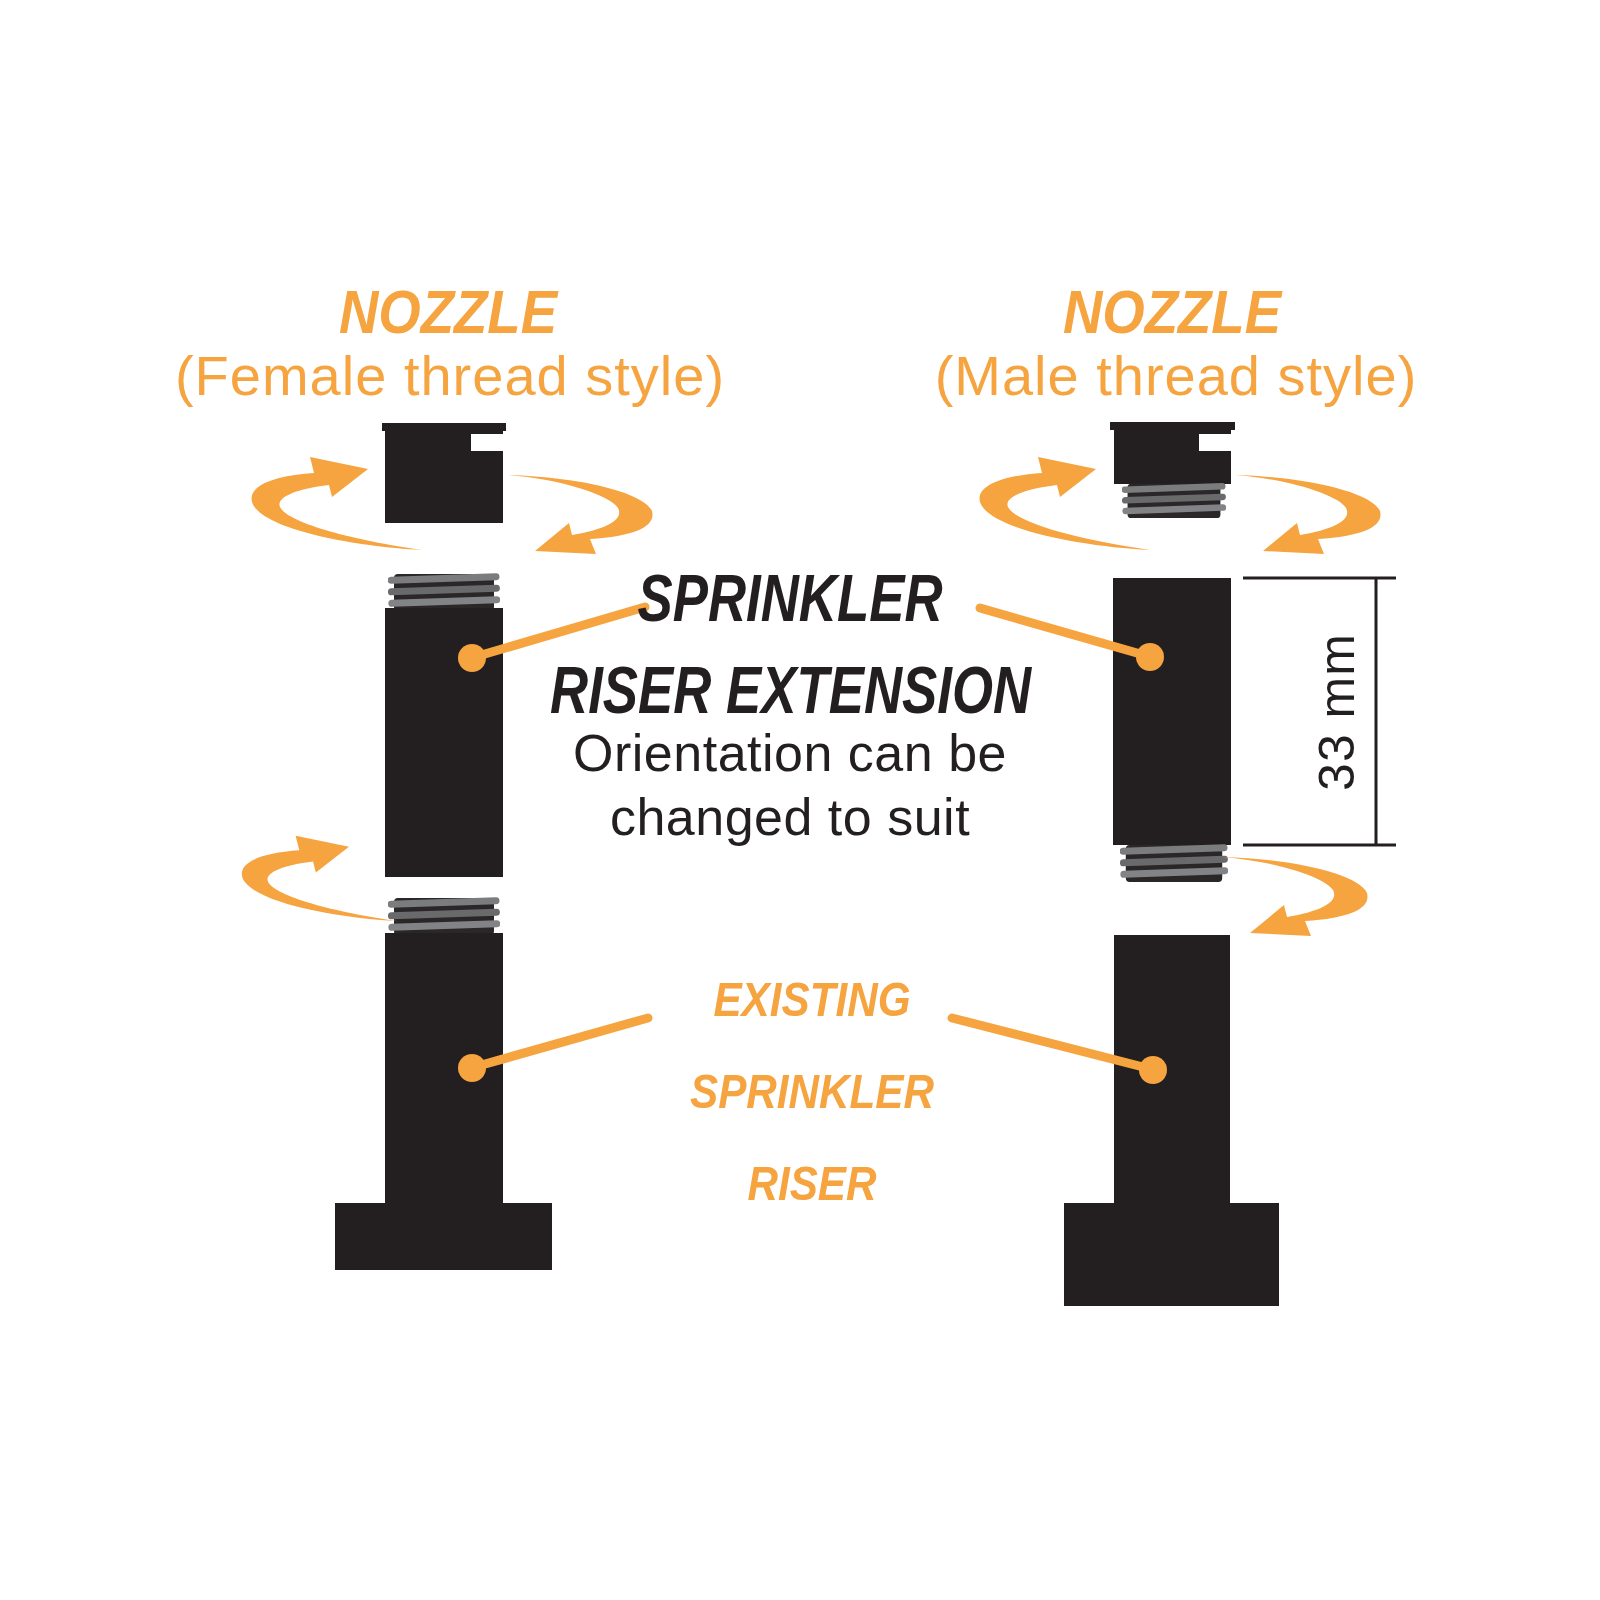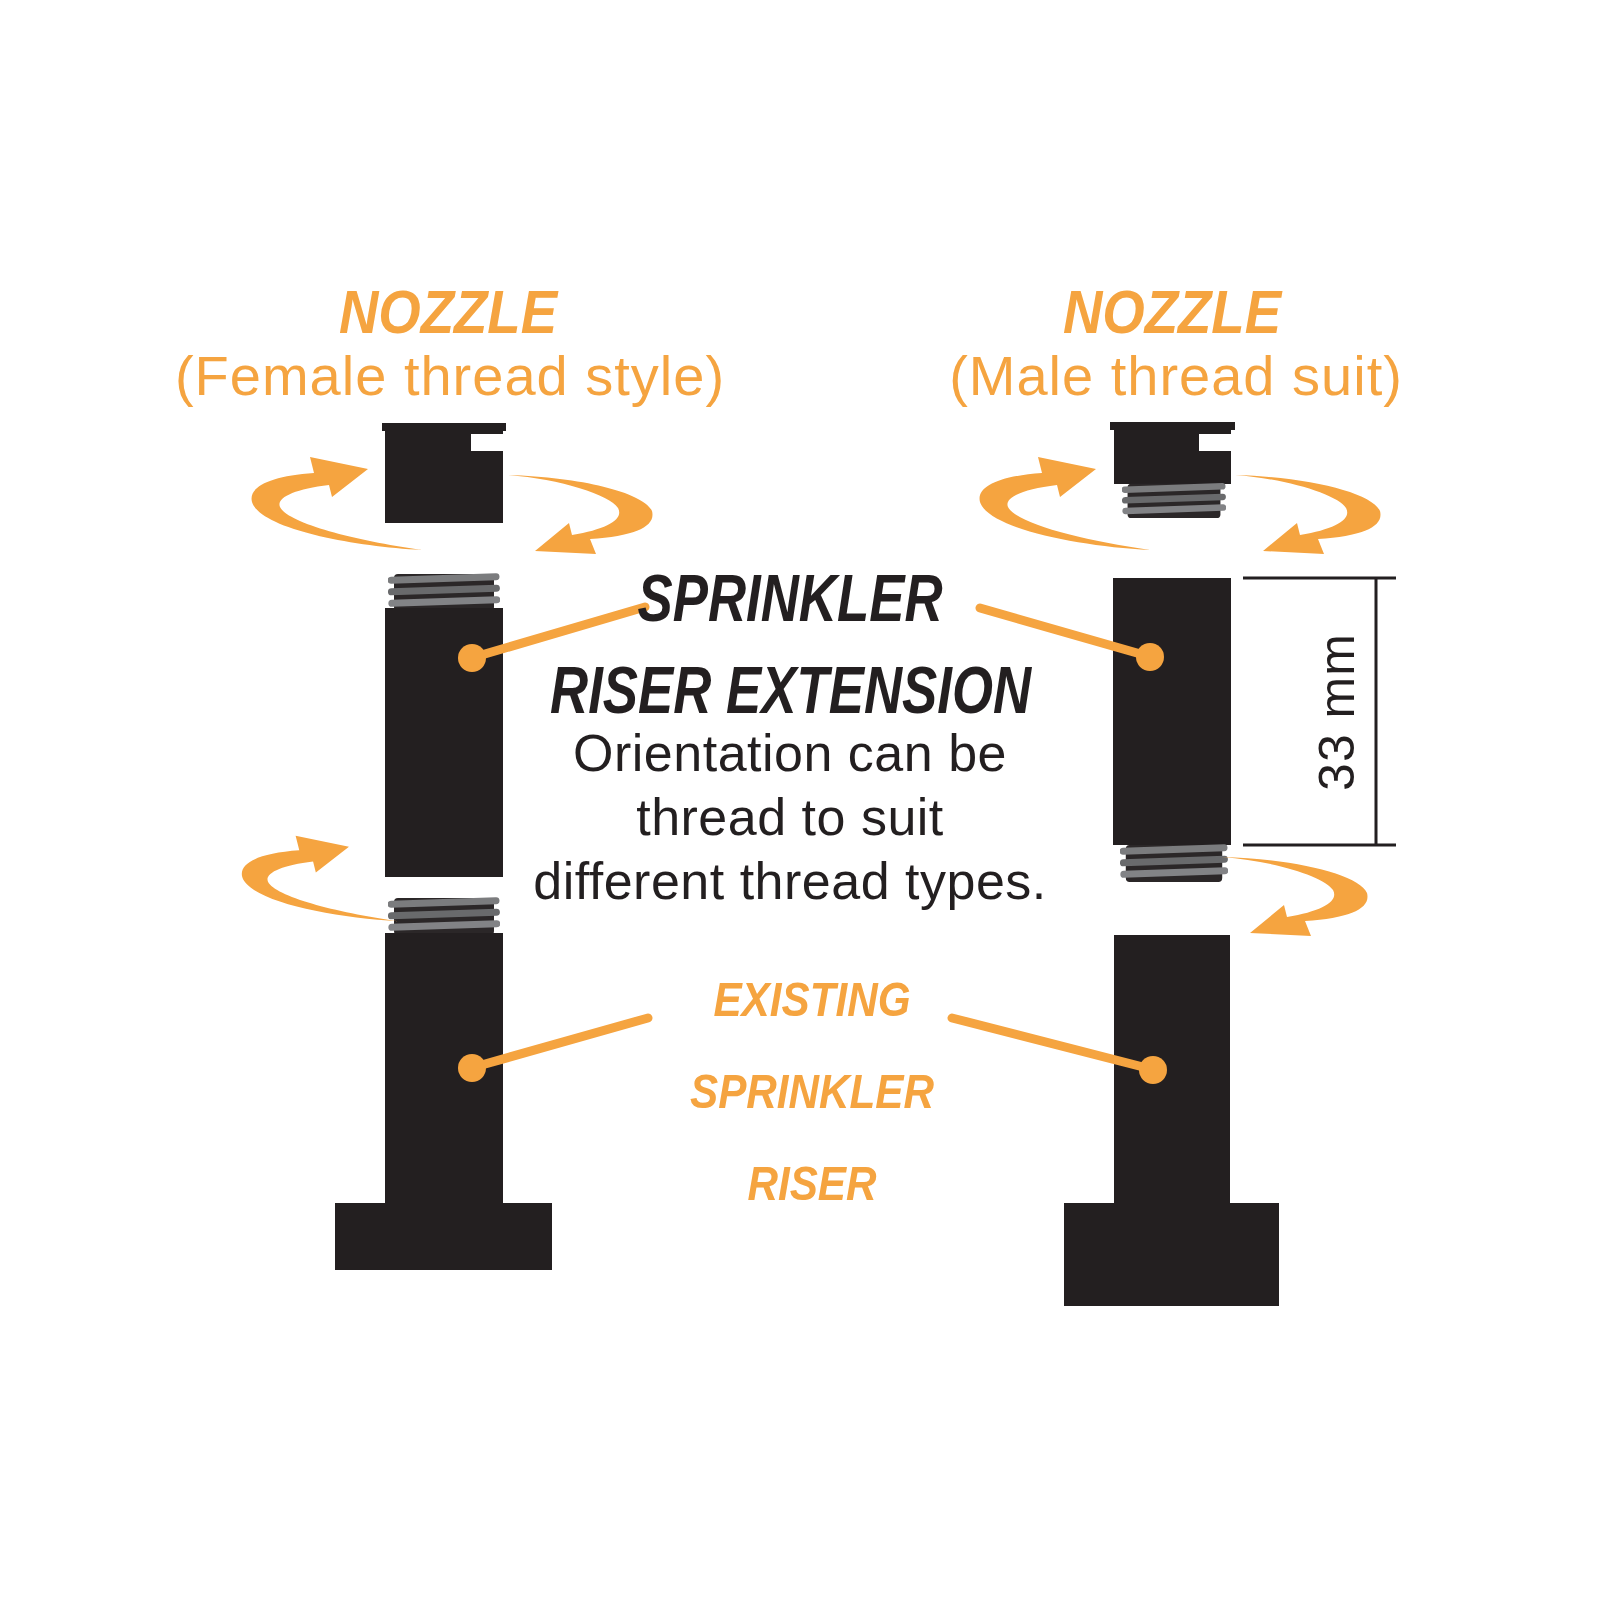--- a/index.html
+++ b/index.html
@@ -112,30 +112,29 @@
   </svg>
 
   <div class="txt title orange" style="left:148px;top:281px;width:600px;">
     <span class="sq">NOZZLE</span>
   </div>
   <div class="txt subtitle orange" style="left:150px;top:348px;width:600px;">(Female thread style)</div>
 
   <div class="txt title orange" style="left:872px;top:281px;width:600px;">
     <span class="sq">NOZZLE</span>
   </div>
-  <div class="txt subtitle orange" style="left:876px;top:348px;width:600px;">(Male thread suit)</div>
+  <div class="txt subtitle orange" style="left:876px;top:348px;width:600px;">(Male thread style)</div>
 
   <div class="txt heading dark" style="left:490px;top:552px;width:600px;">
     <span class="sq">SPRINKLER</span>
     <span class="sq">RISER EXTENSION</span>
   </div>
   <div class="txt para dark" style="left:490px;top:721px;width:600px;">
     <div>Orientation can be</div>
-    <div>thread to suit</div>
-    <div>different thread types.</div>
+    <div>changed to suit</div>
   </div>
 
   <div class="txt existing orange" style="left:512px;top:954px;width:600px;">
     <span class="sq">EXISTING</span>
     <span class="sq">SPRINKLER</span>
     <span class="sq">RISER</span>
   </div>
 
   <div class="txt dim-label dark" style="left:1337px;top:712px;">33 mm</div>
 

